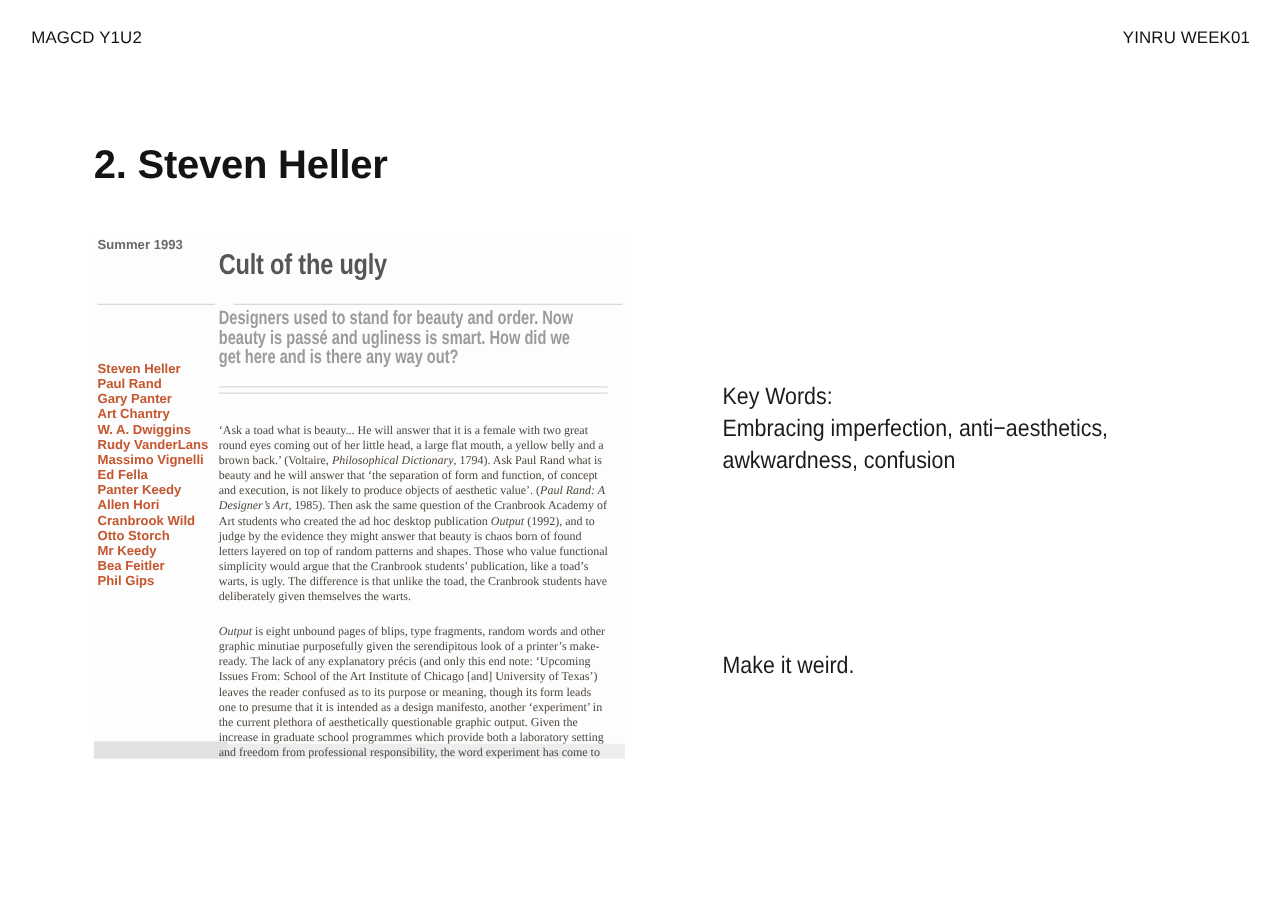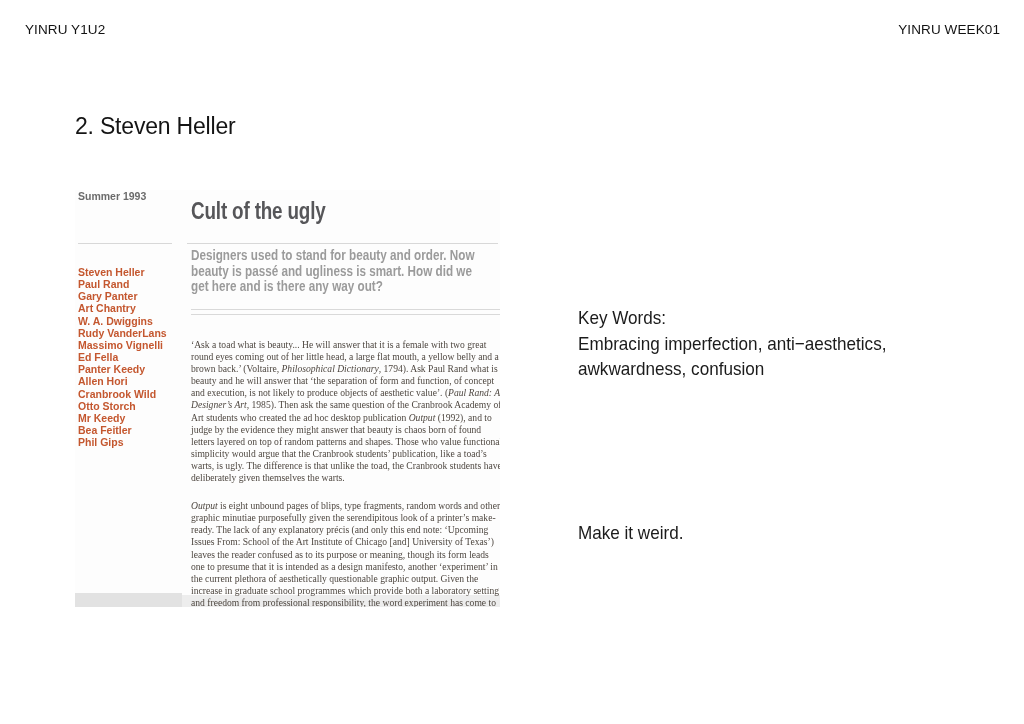--- a/index.html
+++ b/index.html
@@ -23,22 +23,22 @@
   }
   .topbar .h-left   { left: 25px; }
   .topbar .h-center { left: 50%; transform: translateX(-50%); }
   .topbar .h-right  { right: 24px; margin-left: 24px; }
 
   
   .page-title {
     position: absolute;
     left: 75px; top: 113px;
     margin: 0;
-    font-size: 23px;
-    font-weight: 400;
+    font-size: 32px;
+    font-weight: 700;
     letter-spacing: -0.2px;
     color: #141414;
     text-align: center;
   }
 
   
   .article {
     position: absolute;
     left: 75px; top: 190px;
     width: 425px; height: 417px;
@@ -62,28 +62,28 @@
   .issue-date {
     font-size: 10.5px; font-weight: bold;
     color: #6b6b6b; letter-spacing: 0;
   }
   .rule {
     border: none; border-top: 1px solid #d8d8d8;
     margin: 0; height: 0;
   }
   .side-rule { position: absolute; top: 53px; left: 3px; width: 94px; z-index: 2; }
   .contributors {
-    margin-top: 64px;
+    margin-top: 87px;
     font-size: 10.5px; font-weight: bold;
     line-height: 12.15px;
     color: #c4572f;
   }
 
   .article-main {
-    position: absolute; left: 116px; top: 0;
+    position: absolute; left: 100px; top: 0;
     width: 313px; z-index: 2;
   }
   .article-title {
     margin: 8px 0 0 0;
     font-size: 23px; font-weight: bold;
     color: #565659; letter-spacing: -0.2px;
     white-space: nowrap;
     transform: scaleX(0.82); transform-origin: 0 0;
   }
   .main-rule { position: absolute; top: 53px; left: 112px; width: 311px; z-index: 2; }
@@ -130,21 +130,21 @@
     white-space: nowrap;
     transform: scaleX(0.9); transform-origin: 0 0;
   }
 </style>
 </head>
 <body>
 
 <div class="page">
 
   <header class="topbar">
-    <span class="h-left">YINRU Y1U2</span>
+    <span class="h-left">MAGCD Y1U2</span>
     <span class="h-right">YINRU WEEK01</span>
   </header>
 
   <h1 class="page-title">2. Steven Heller</h1>
 
   <figure class="article">
     <div class="bottom-strip"></div>
     <div class="bottom-strip-left"></div>
 
     <aside class="article-side">

